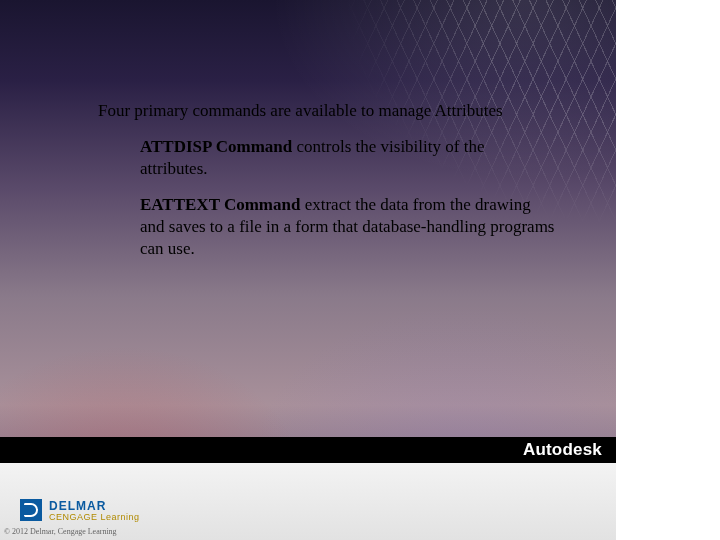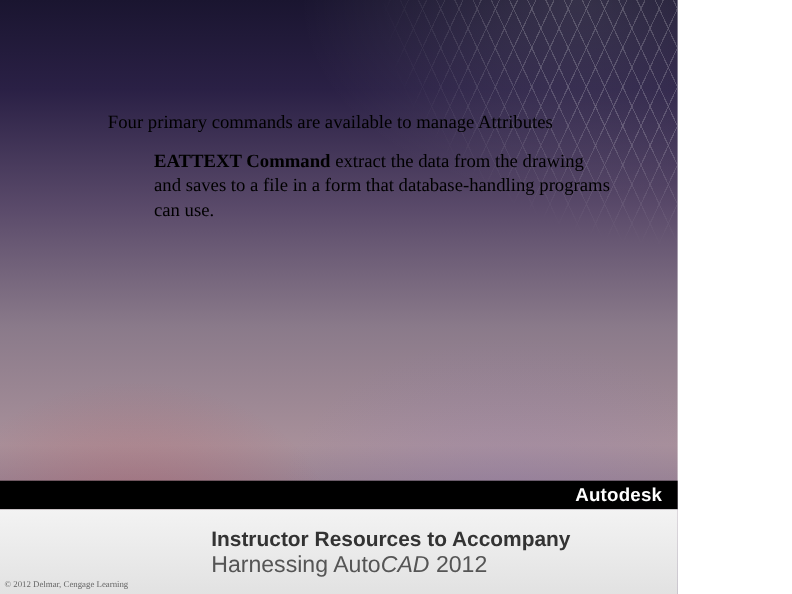--- a/index.html
+++ b/index.html
@@ -37,29 +37,33 @@
 </head>
 <body>
 
 <div class="slide">
   <div class="bg-overlay"></div>
   <div class="lattice"></div>
 
   <div class="content">
     <p class="intro">Four primary commands are available to manage Attributes</p>
     <p class="item">
+      <span class="cmd">ATTDISP Command</span><span> controls the visibility of the attributes.</span>
+    </p>
+    <p class="item">
       <span class="cmd">EATTEXT Command</span><span> extract the data from the drawing and saves to a file in a form that database-handling programs can use.</span>
     </p>
   </div>
 
   <div class="black-bar"></div>
   <div class="autodesk">Autodesk</div>
 
   <div class="footer">
+    <div class="logo-box">
+      <span class="d-sq"></span>
+      <span class="brand">
+        <div class="b1">DELMAR</div>
+        <div class="b2">CENGAGE Learning</div>
+      </span>
+    </div>
     <div class="copy">© 2012 Delmar, Cengage Learning</div>
-    <div class="ftext">
-      <div class="l1">Instructor Resources to Accompany</div>
-      <div class="l2">
-        <span>Harnessing Auto</span><i>CAD</i><span> 2012</span>
-      </div>
-    </div>
   </div>
 </div>
 
 </body></html>

